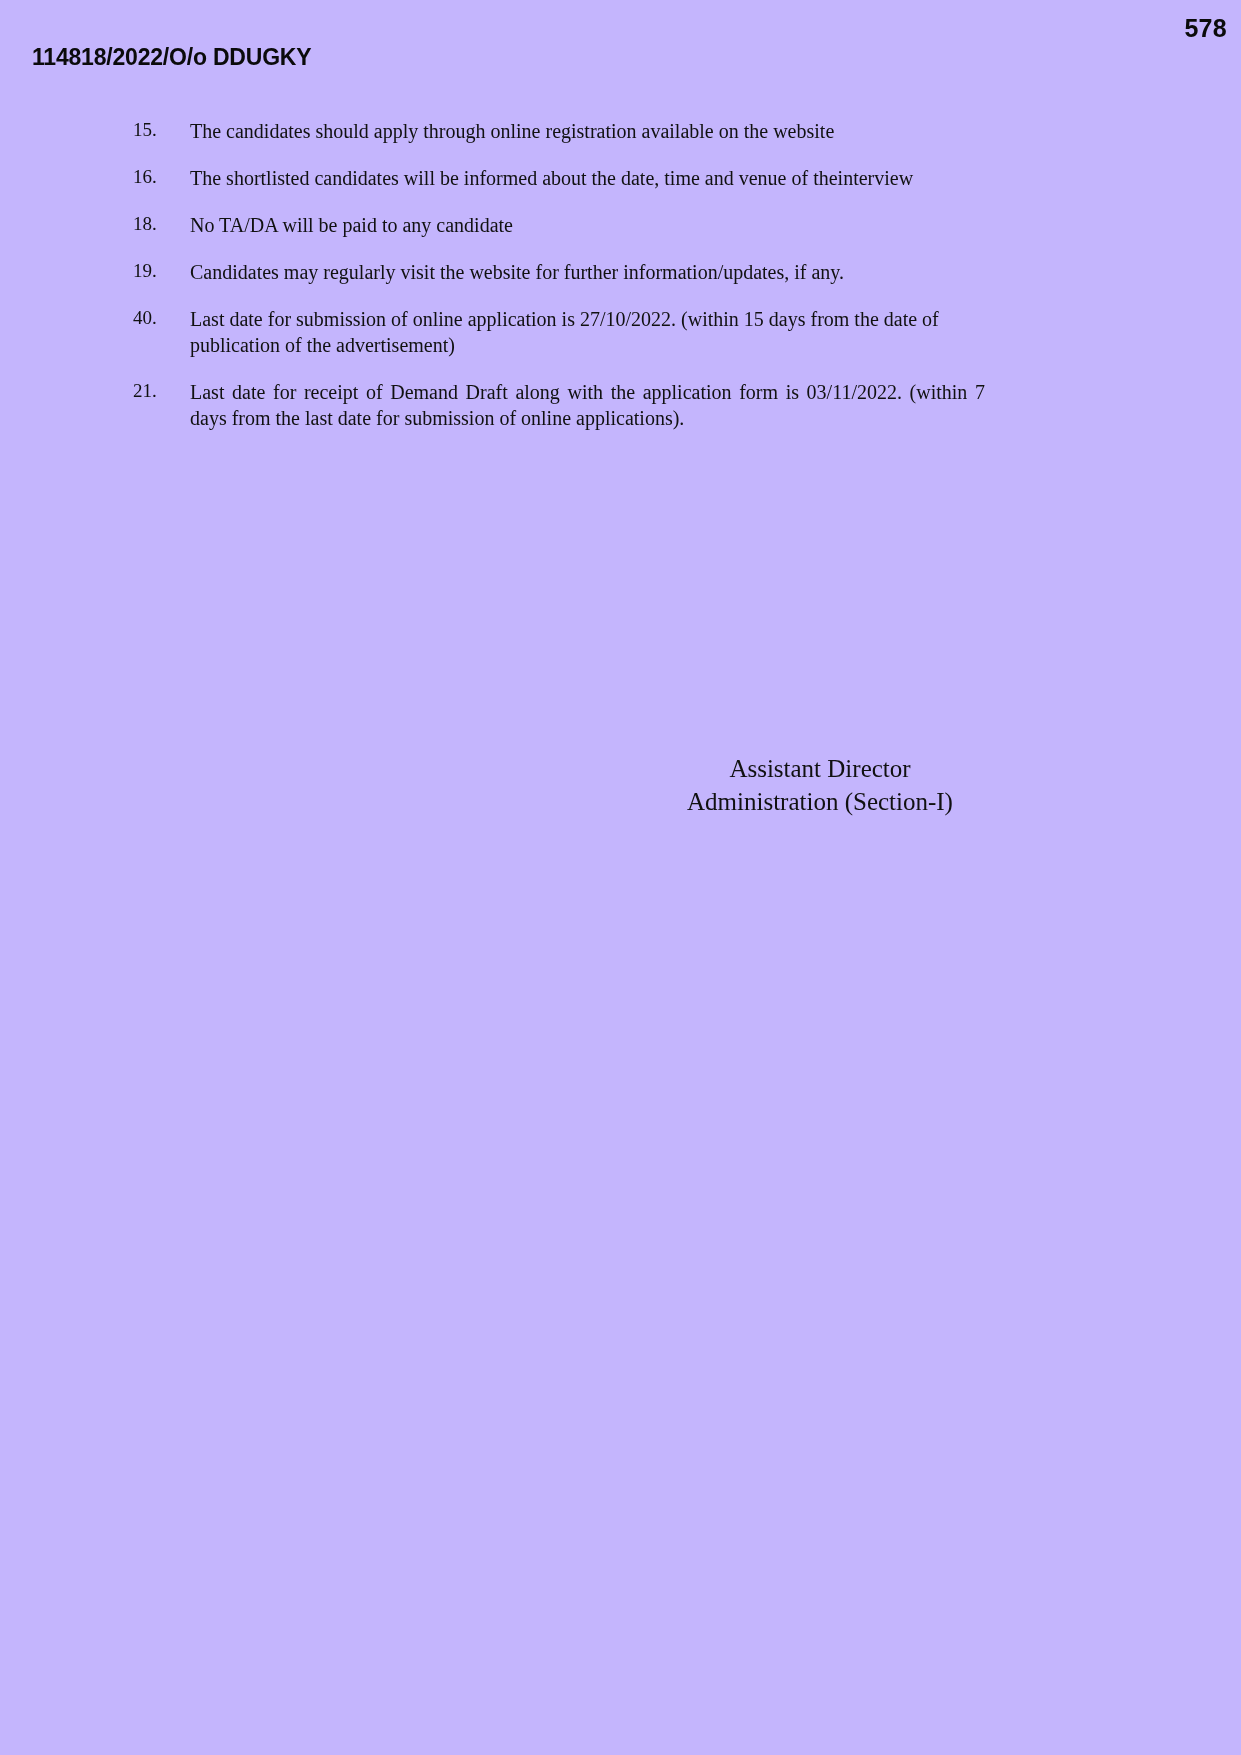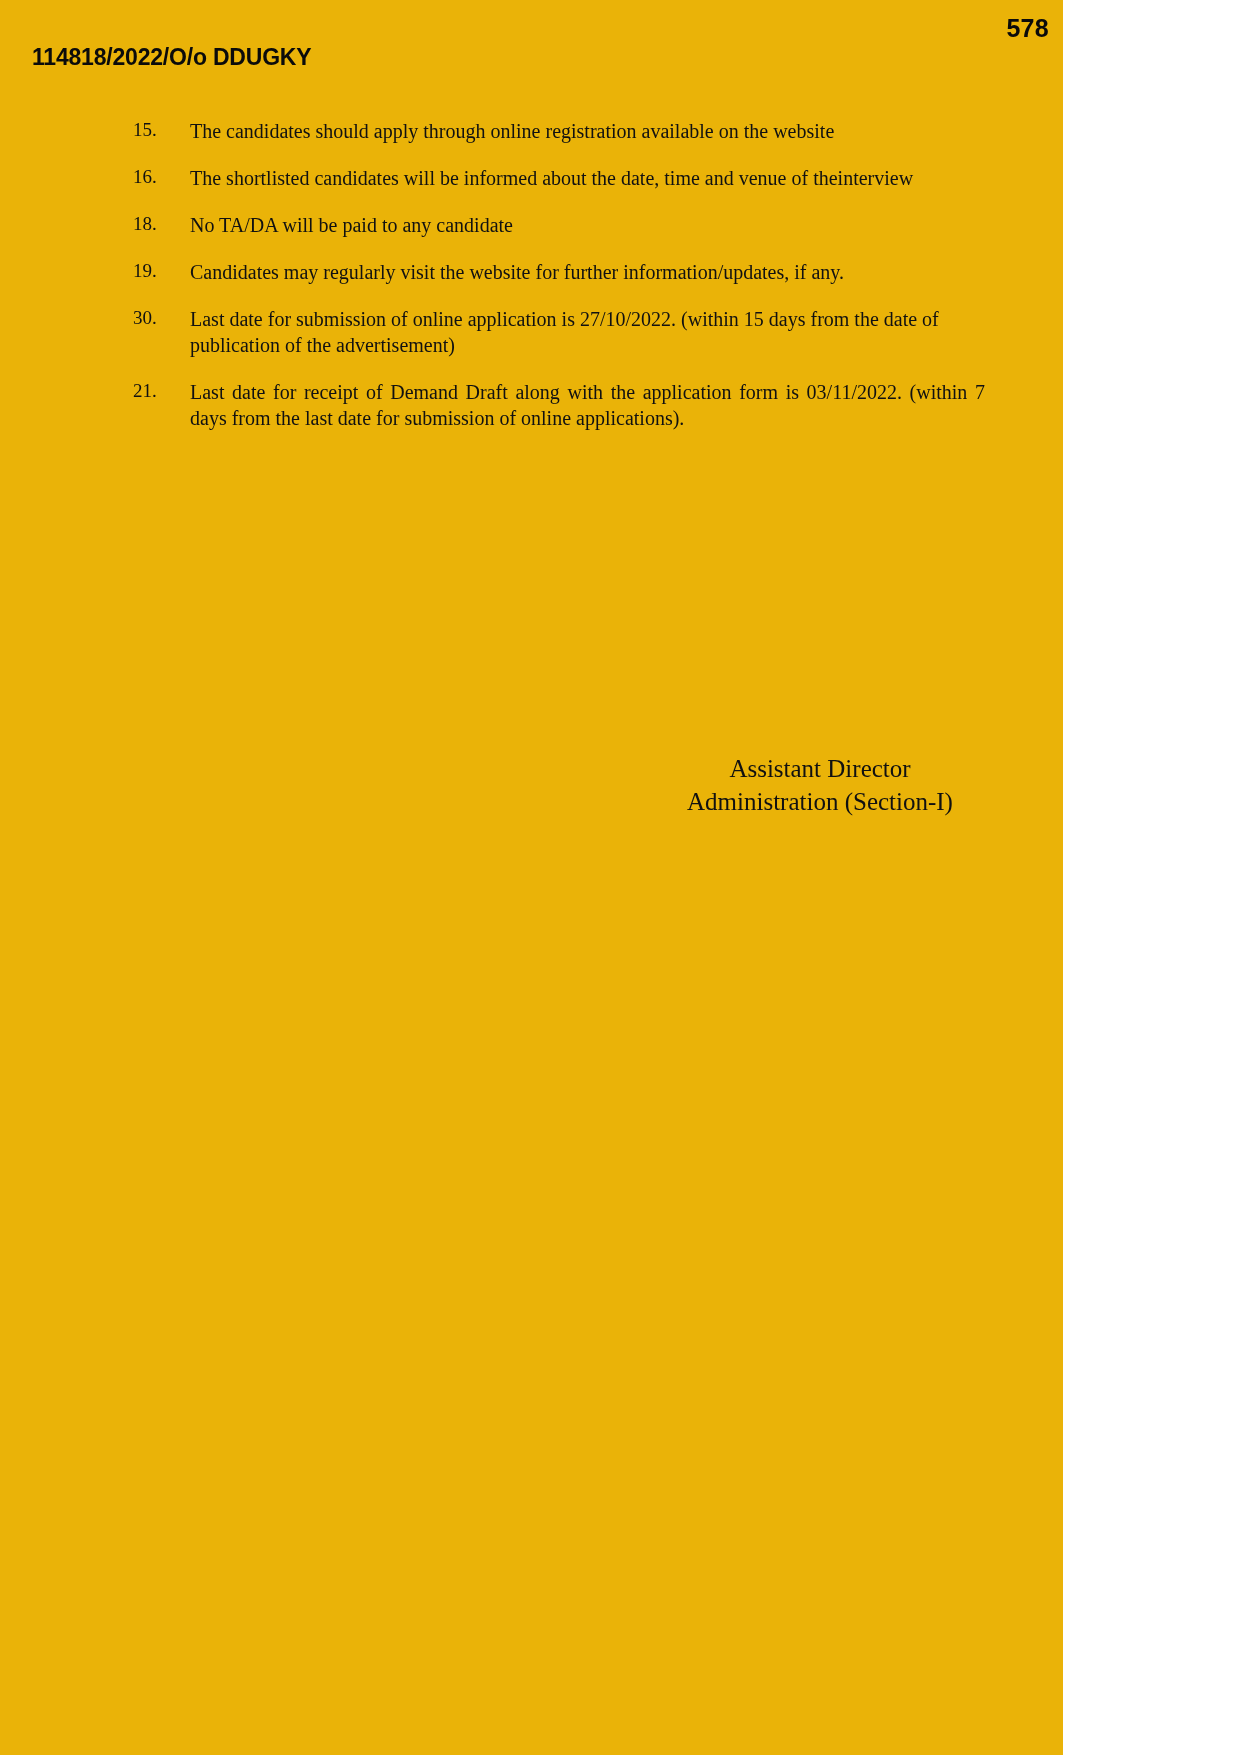--- a/index.html
+++ b/index.html
@@ -11,23 +11,23 @@
     width: 1241px;
     height: 1755px;
     position: relative;
     font-family: "Liberation Serif", "DejaVu Serif", serif;
     color: #000000;
     overflow: hidden;
   }
 
   .page {
     position: relative;
-    width: 1063px;
+    width: 1241px;
     height: 1755px;
-    background: #eab308;
+    background: #c4b5fd;
   }
 
   
   .page-number {
     position: absolute;
     top: 14px;
     right: 14px;
     font-family: "Liberation Sans", "DejaVu Sans", sans-serif;
     font-weight: bold;
     font-size: 25px;
@@ -124,21 +124,21 @@
       <div class="clause-number">18.</div>
       <div class="clause-text no-justify">No TA/DA will be paid to any candidate</div>
     </div>
 
     <div class="clause">
       <div class="clause-number">19.</div>
       <div class="clause-text no-justify">Candidates may regularly visit the website for further information/updates, if any.</div>
     </div>
 
     <div class="clause">
-      <div class="clause-number">30.</div>
+      <div class="clause-number">40.</div>
       <div class="clause-text no-justify">Last date for submission of online application is 27/10/2022. (within 15 days from the date of publication of the advertisement)</div>
     </div>
 
     <div class="clause">
       <div class="clause-number">21.</div>
       <div class="clause-text">Last date for receipt of Demand Draft along with the application form is 03/11/2022. (within 7 days from the last date for submission of online applications).</div>
     </div>
 
   </div>
 

